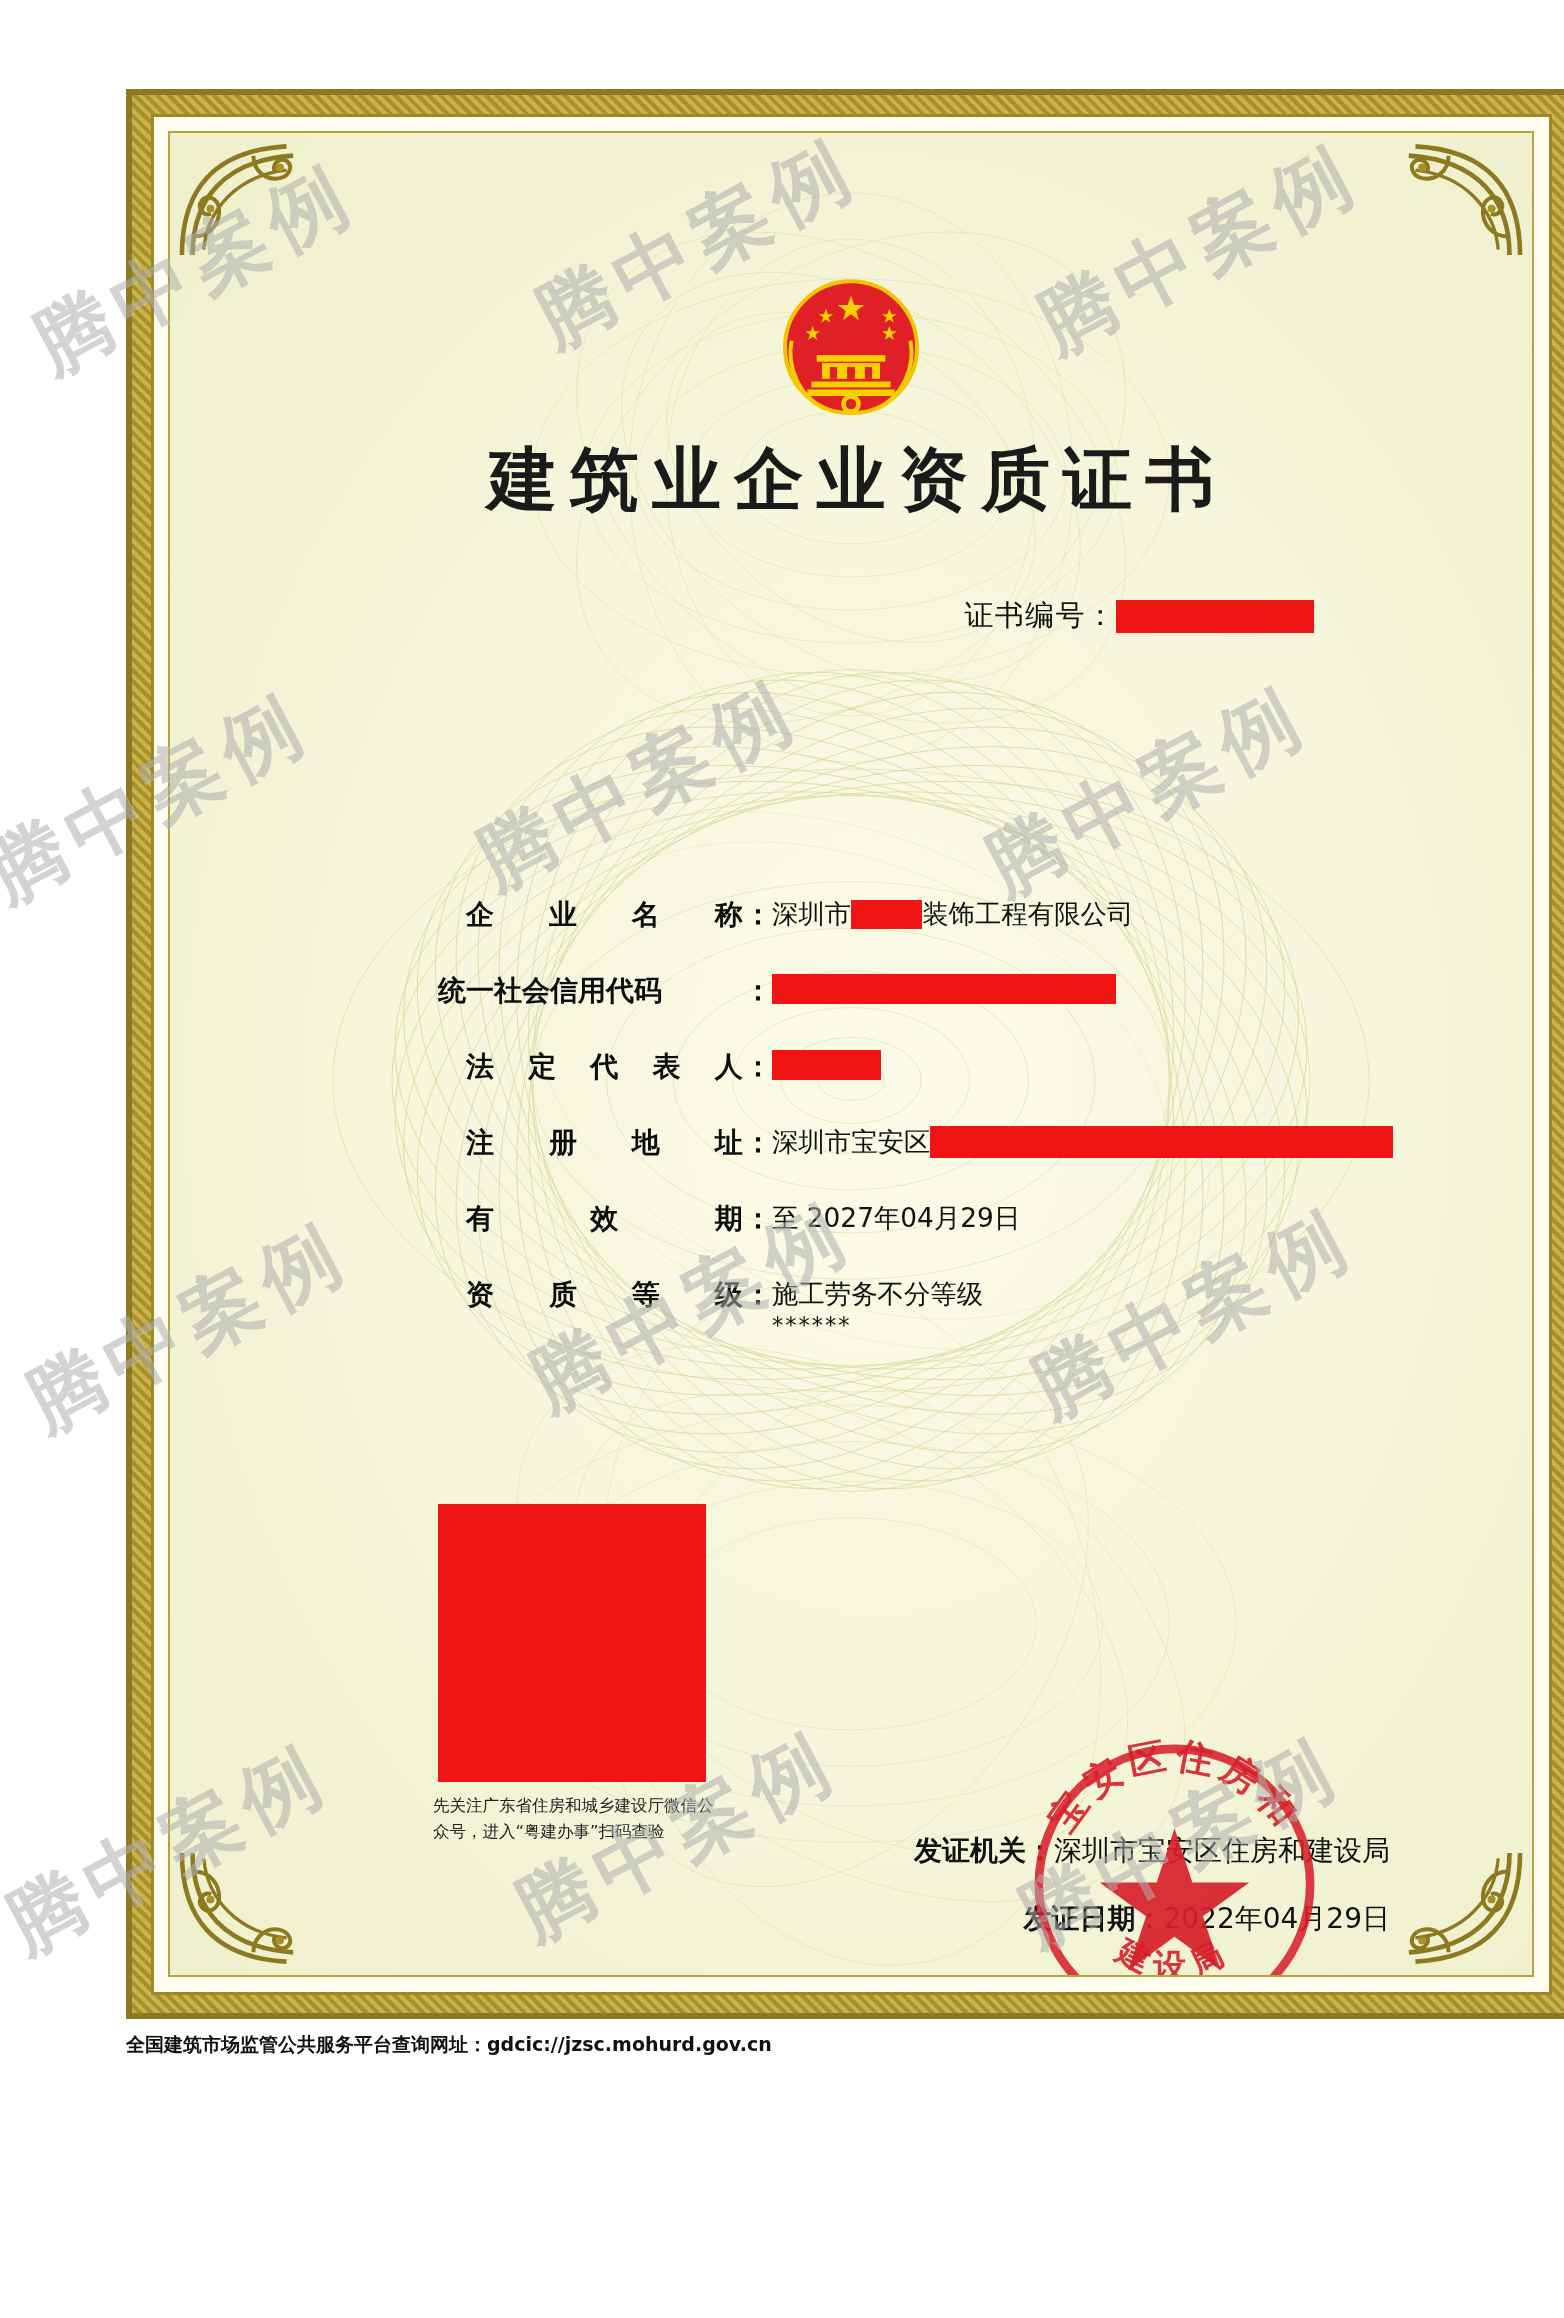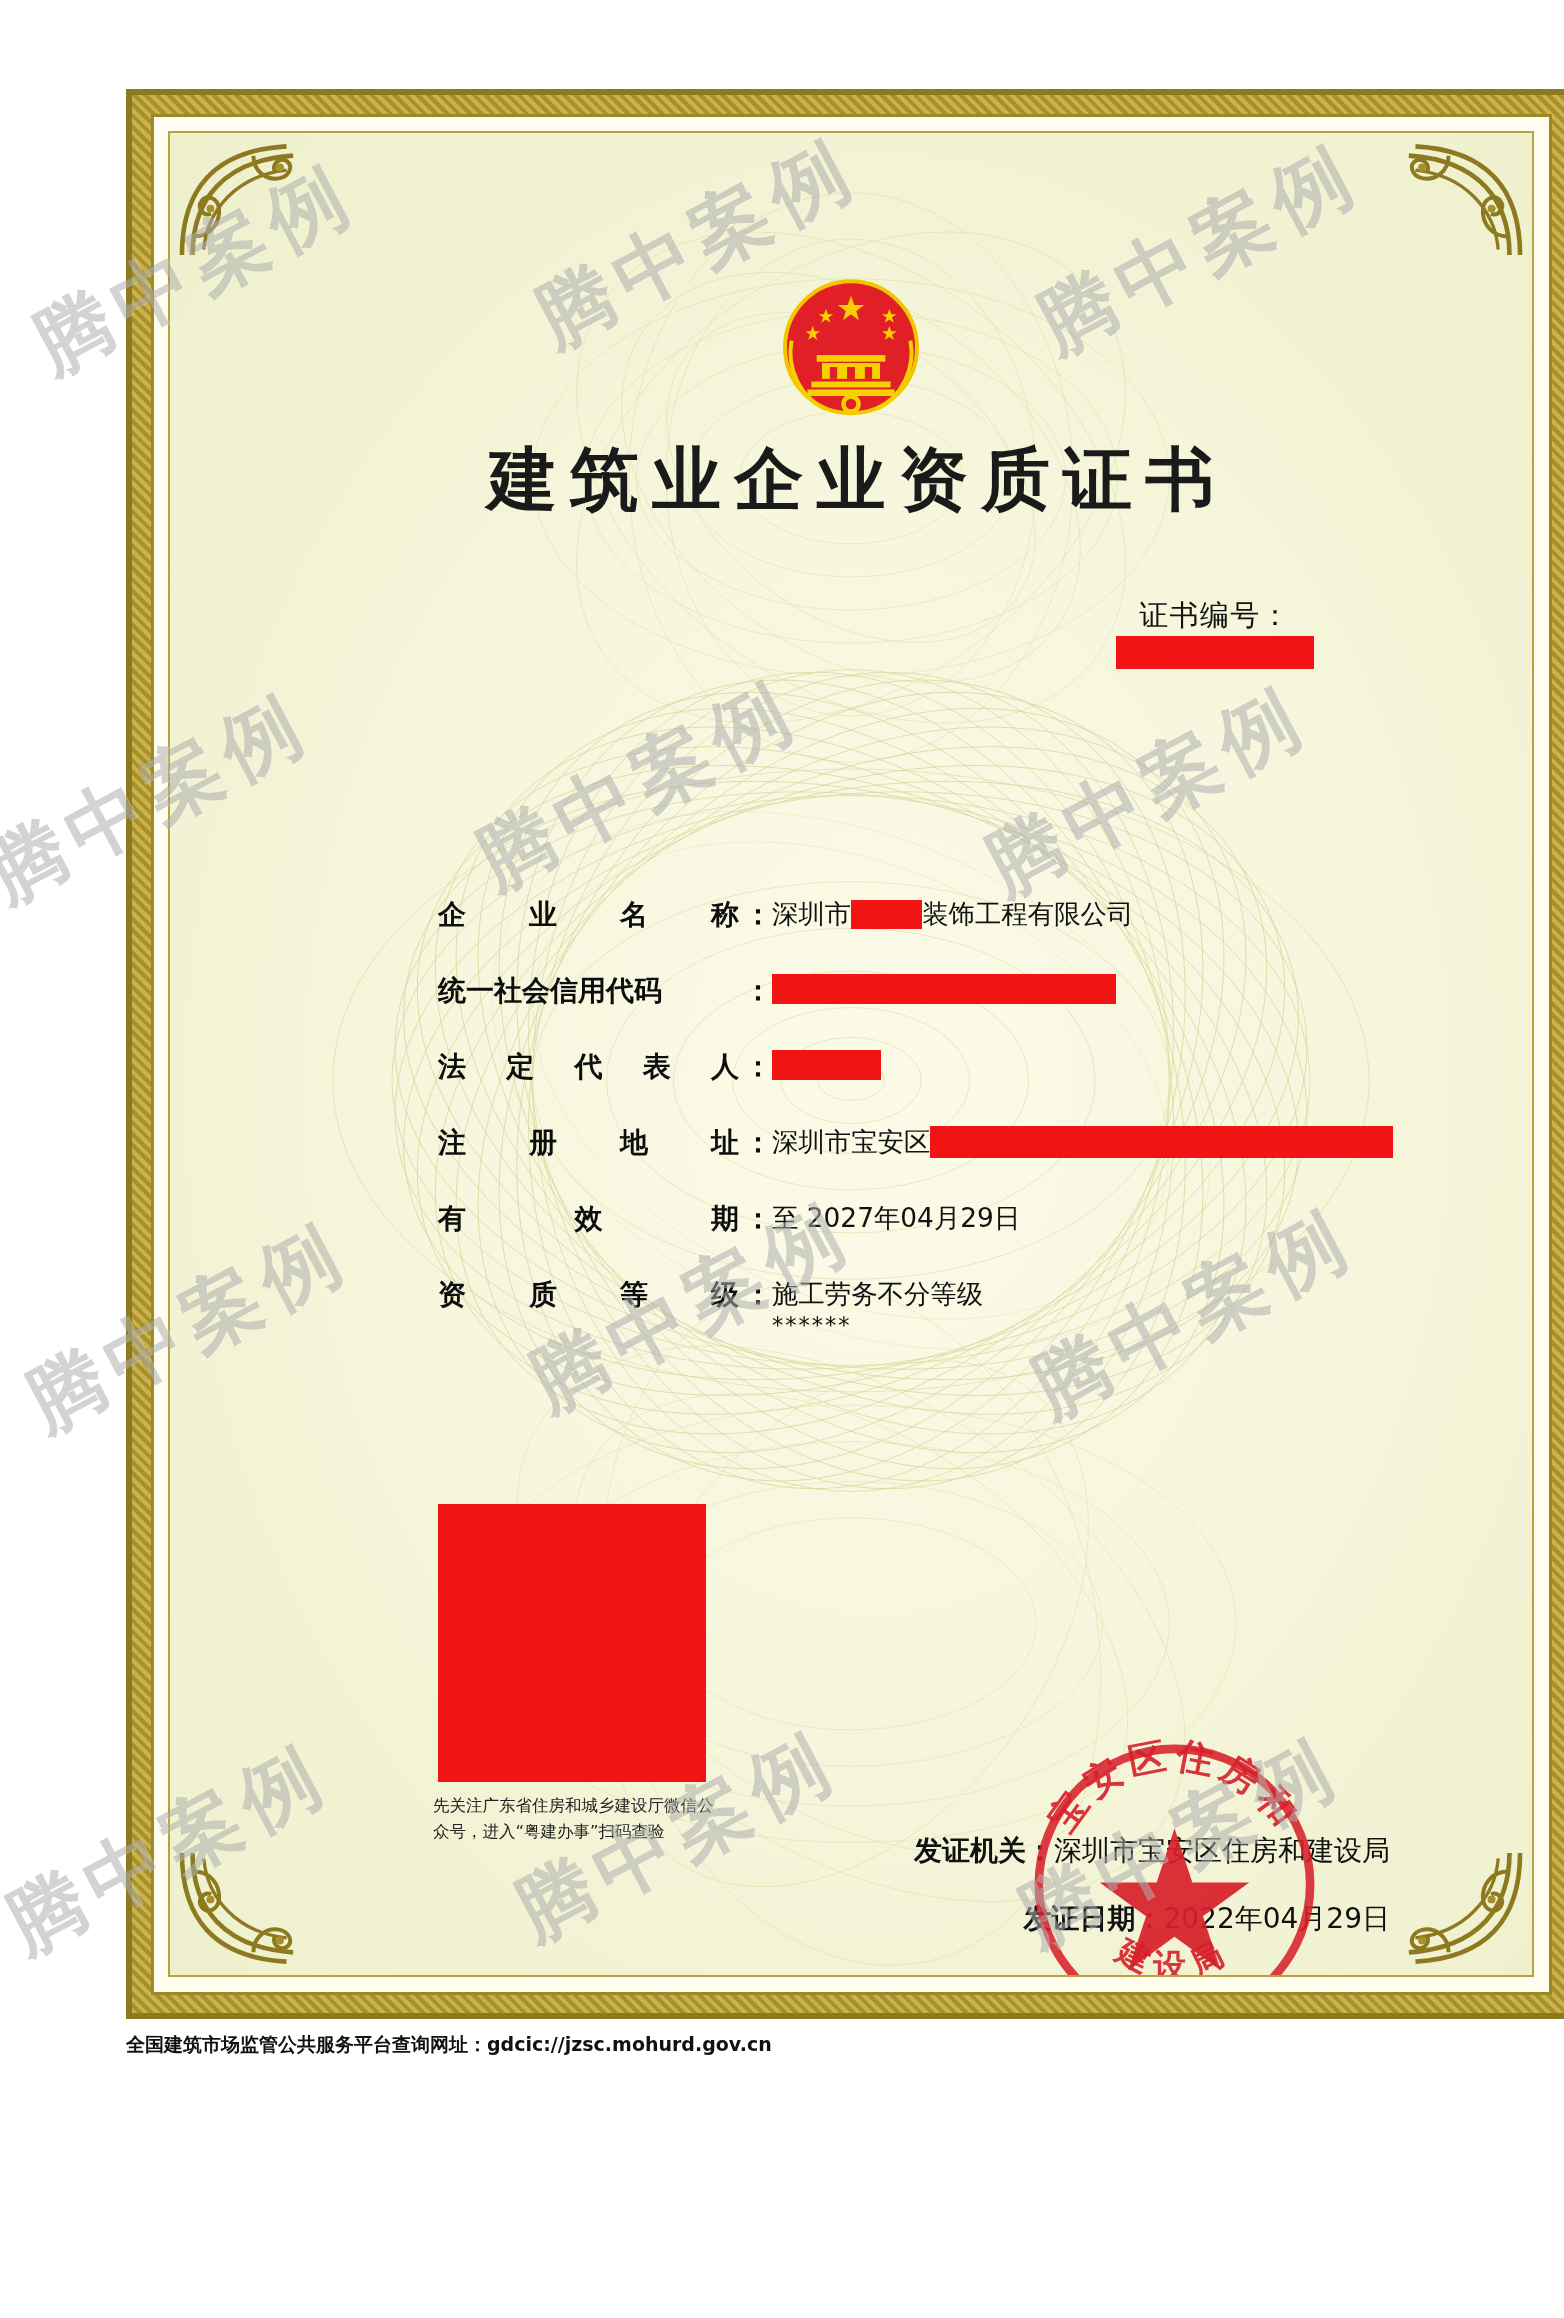--- a/index.html
+++ b/index.html
@@ -103,21 +103,20 @@
   
   #cert-number-row {
     position: absolute;
     top: 463px;
     right: 218px;
     display: flex;
     align-items: center;
     font-size: 29px;
     color: #111;
     font-family: "DejaVu Sans", "Liberation Sans", sans-serif;
-    flex-direction: column;
   }
   #cert-number-row .label { letter-spacing: 1.3px; }
   .redact {
     display: inline-block;
     background: #f01414;
     height: 33px;
     vertical-align: middle;
   }
 
   
@@ -165,20 +164,21 @@
   }
 
   
   .lbl-spread {
     display: inline-block;
     width: 301px;
     text-align: justify;
     text-align-last: justify;
     font-size: 28px;
     font-weight: bold;
+    margin-left: 28px;
   }
   .lbl-tight {
     display: inline-block;
     font-size: 28px;
     font-weight: bold;
   }
 
   
   #qr-block {
     position: absolute;

